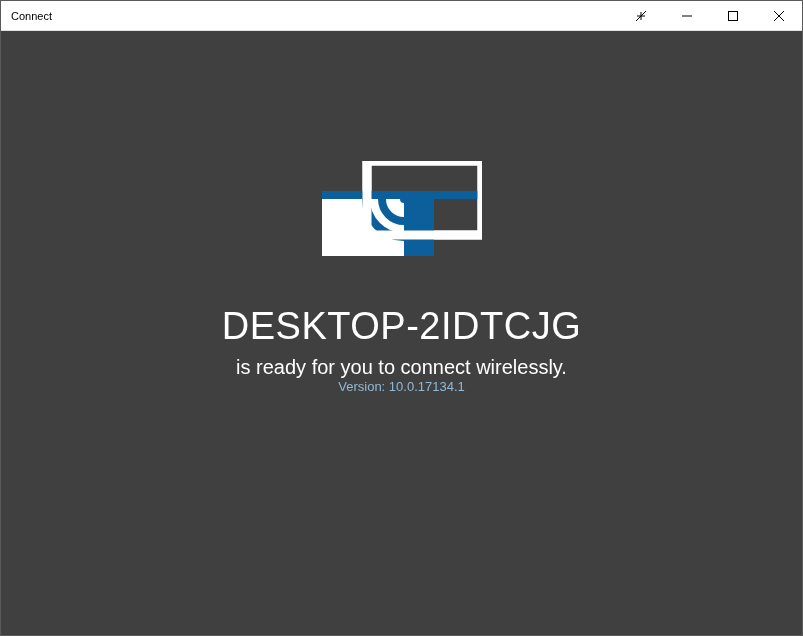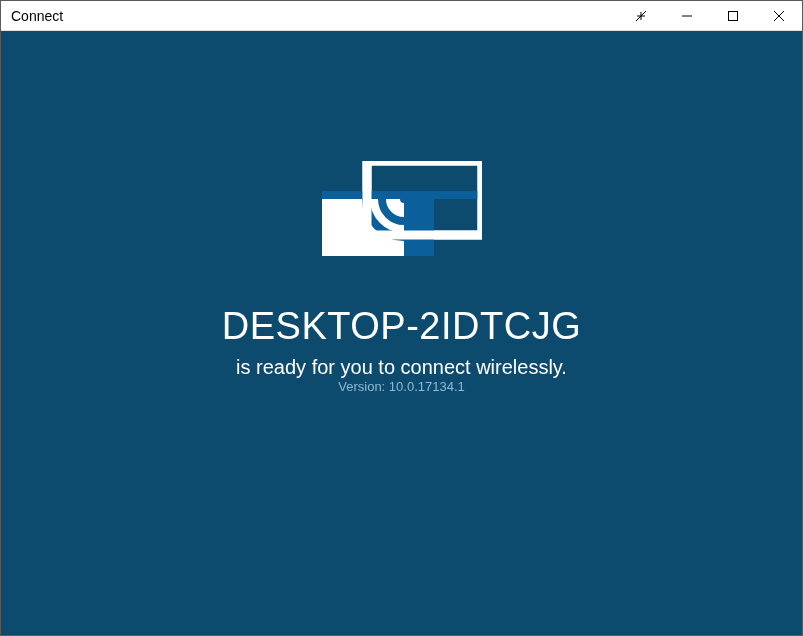--- a/index.html
+++ b/index.html
@@ -24,21 +24,21 @@
     .titlebar {
       height: 30px;
       background: #fff;
       display: flex;
       align-items: center;
       justify-content: space-between;
       padding-left: 10px;
       border-bottom: 1px solid #e0e0e0;
     }
     .titlebar-title {
-      font-size: 14px;
+      font-size: 11px;
       color: #000;
     }
     .titlebar-controls {
       display: flex;
       height: 100%;
     }
     .titlebar-btn {
       width: 46px;
       height: 100%;
       display: flex;
@@ -49,21 +49,21 @@
     .titlebar-btn svg {
       width: 10px;
       height: 10px;
     }
     .titlebar-btn.expand svg {
       width: 12px;
       height: 12px;
     }
     .content {
       flex: 1;
-      background: #0c4a6e;
+      background: #404040;
       display: flex;
       flex-direction: column;
       align-items: center;
       justify-content: flex-start;
       padding-top: 130px;
       color: #fff;
     }
     .cast-icon {
       margin-bottom: 45px;
     }

